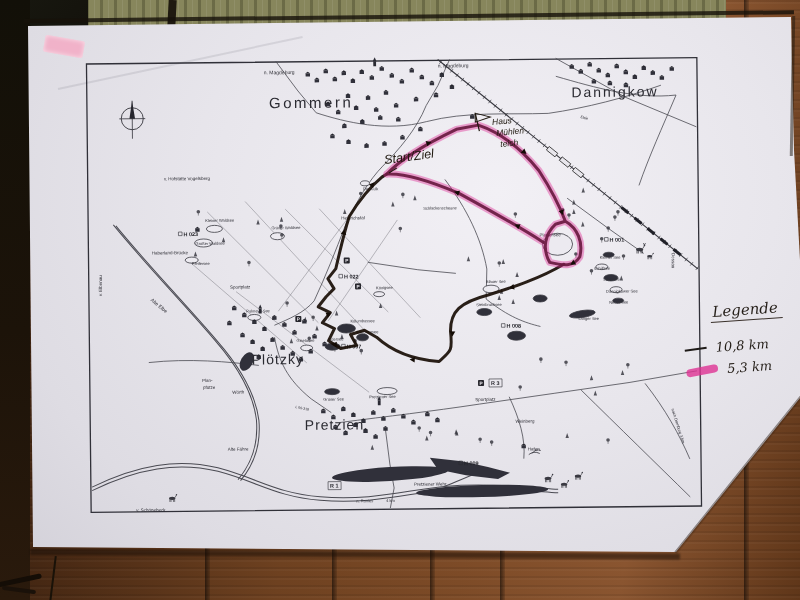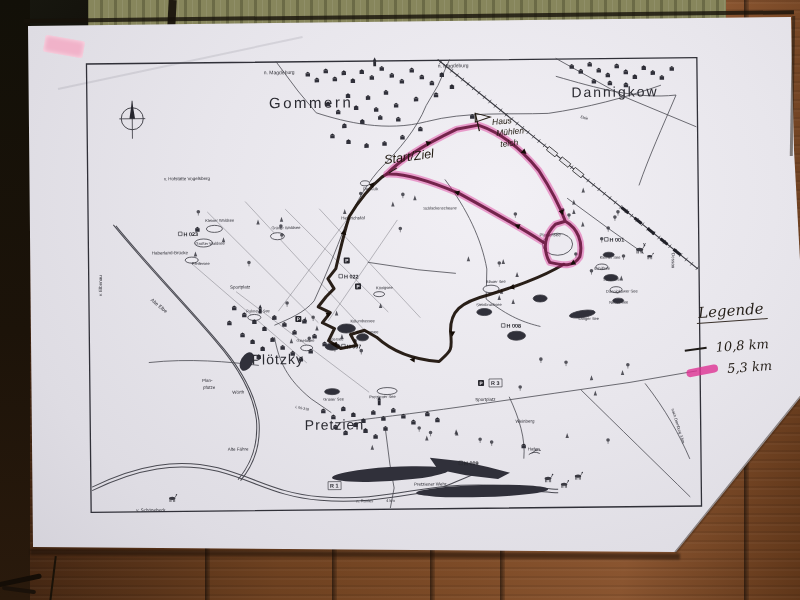--- a/index.html
+++ b/index.html
@@ -1,17 +1,17 @@
 <!DOCTYPE html>
 <html><head>
 <meta charset="utf-8">
 <style>
   html,body{margin:0;padding:0;background:#1a120a;}
   .scene{position:relative;width:800px;height:600px;overflow:hidden;
-         font-family:"Liberation Sans",sans-serif;background:#2b1a0e;}
+         font-family:"Liberation Sans",sans-serif;background:#2b1a0e;text-align:center;}
   .wood{position:absolute;inset:0;
         background:linear-gradient(100deg,#2e1b0d 0%,#4a2a14 18%,#6e4120 42%,#7d4b27 62%,#8a5530 80%,#5f3619 100%);}
   .wood:after{content:"";position:absolute;inset:0;opacity:.75;
         background:repeating-linear-gradient(to bottom,rgba(0,0,0,.10) 0 2px,rgba(255,255,255,.035) 2px 4px,transparent 4px 9px);}
   .groove{position:absolute;top:0;width:5px;height:600px;
         background:linear-gradient(to right,rgba(0,0,0,.55),rgba(0,0,0,.12));}
   .olive{position:absolute;left:86px;top:0;width:640px;height:58px;background:#87865c;}
   .olive:after{content:"";position:absolute;inset:0;
         background:repeating-linear-gradient(90deg,rgba(55,55,30,.35) 0 3px,transparent 3px 8px,rgba(255,255,255,.08) 8px 9px,transparent 9px 14px);}
   .dark-corner{position:absolute;left:0;top:0;width:88px;height:80px;background:linear-gradient(135deg,#181810,#12100a);}

